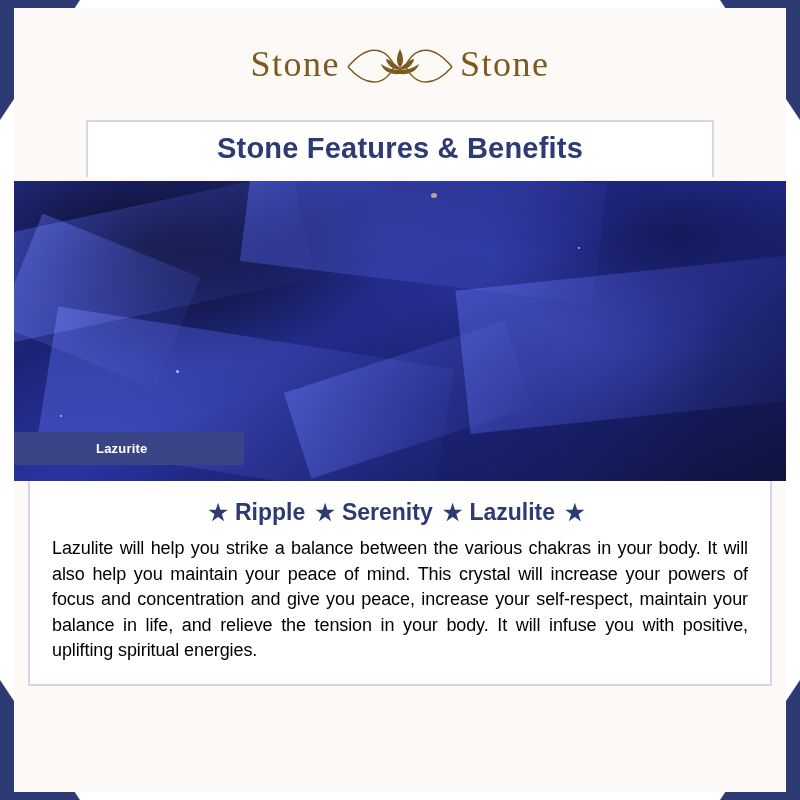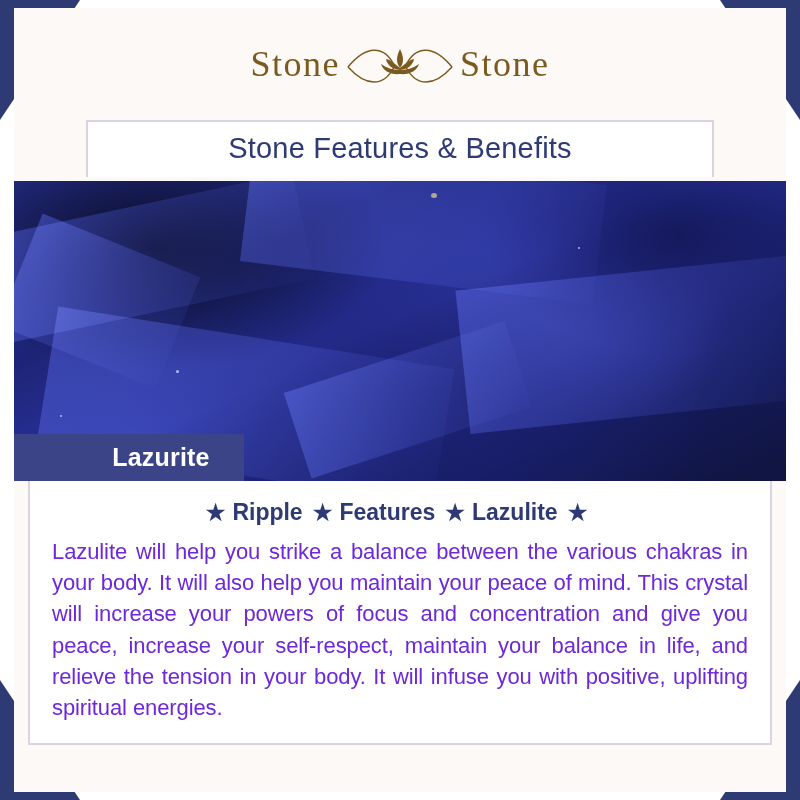--- a/index.html
+++ b/index.html
@@ -132,21 +132,21 @@
     background: #ffffff;
     border-top: 2px solid #d9d3e4;
     border-left: 2px solid #d9d3e4;
     border-right: 2px solid #d9d3e4;
     box-sizing: border-box;
     text-align: center;
     padding: 10px 0 12px 0;
   }
   .title-text {
     font-family: "Liberation Sans", sans-serif;
-    font-weight: normal;
+    font-weight: bold;
     font-size: 29px;
     color: #2e3a73;
     letter-spacing: 0.2px;
   }
 
   
   .photo {
     position: relative;
     width: 100%;
     height: 300px;
@@ -187,30 +187,29 @@
   }
   .s1 { left: 54%; top: 4%; width: 6px; height: 5px; background: rgba(210,195,150,0.8); }
   .s2 { left: 21%; top: 63%; }
   .s3 { left: 6%; top: 78%; width: 2px; height: 2px; }
   .s4 { left: 73%; top: 22%; width: 2px; height: 2px; }
 
   
   .stone-tag {
     position: absolute;
     left: 0;
-    bottom: 0;
+    bottom: 16px;
     min-width: 230px;
     background: #3b4486;
     color: #ffffff;
-    font-size: 25px;
+    font-size: 13px;
     font-weight: bold;
     padding: 9px 18px 9px 82px;
     box-sizing: border-box;
     letter-spacing: 0.2px;
-    text-align: center;
   }
 
   
   .body-wrap {
     position: relative;
     background: #ffffff;
     border-left: 2px solid #d9d3e4;
     border-right: 2px solid #d9d3e4;
     border-bottom: 2px solid #d9d3e4;
     margin: 0 14px;
@@ -235,22 +234,22 @@
   }
   .benefit .star {
     color: #2e3a73;
     font-size: 22px;
     margin: 0 7px 0 10px;
     line-height: 1;
   }
   .benefit:first-child .star { margin-left: 0; }
 
   .desc {
-    color: #6d28d9;
-    font-size: 22px;
+    color: #000000;
+    font-size: 18px;
     line-height: 1.42;
     text-align: justify;
     letter-spacing: -0.1px;
   }
 </style>
 </head>
 <body>
 
 <div class="page">
 
@@ -307,21 +306,21 @@
     </div>
 
     <div class="body-wrap">
       <div class="benefits">
         <span class="benefit">
           <span class="star">★</span>
           <span>Ripple</span>
         </span>
         <span class="benefit">
           <span class="star">★</span>
-          <span>Features</span>
+          <span>Serenity</span>
         </span>
         <span class="benefit">
           <span class="star">★</span>
           <span>Lazulite</span>
         </span>
         <span class="benefit">
           <span class="star">★</span>
         </span>
       </div>
       <div class="desc">Lazulite will help you strike a balance between the various chakras in your body. It will also help you maintain your peace of mind. This crystal will increase your powers of focus and concentration and give you peace, increase your self-respect, maintain your balance in life, and relieve the tension in your body. It will infuse you with positive, uplifting spiritual energies.</div>

